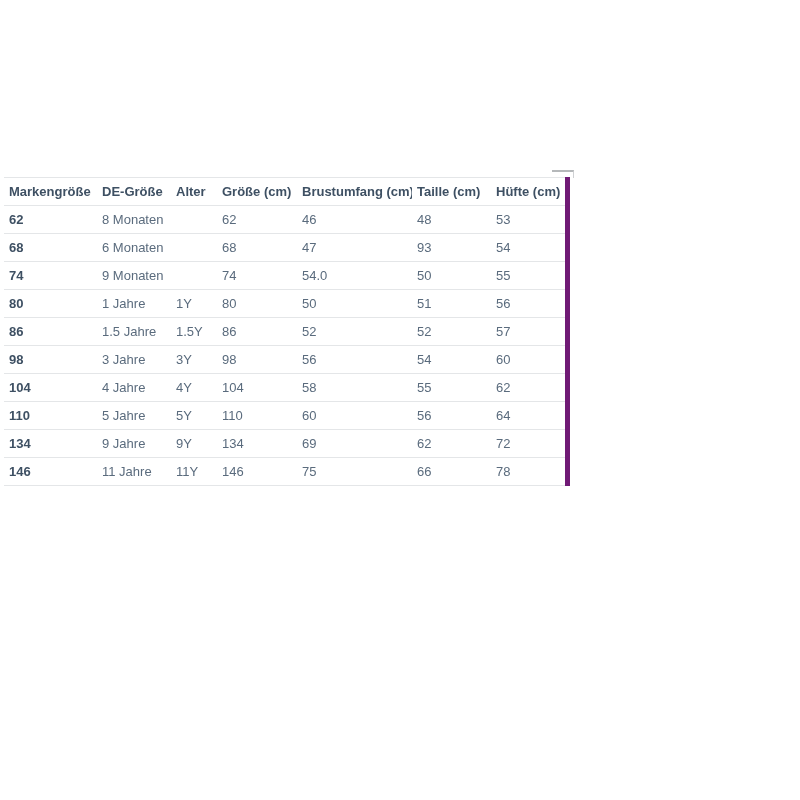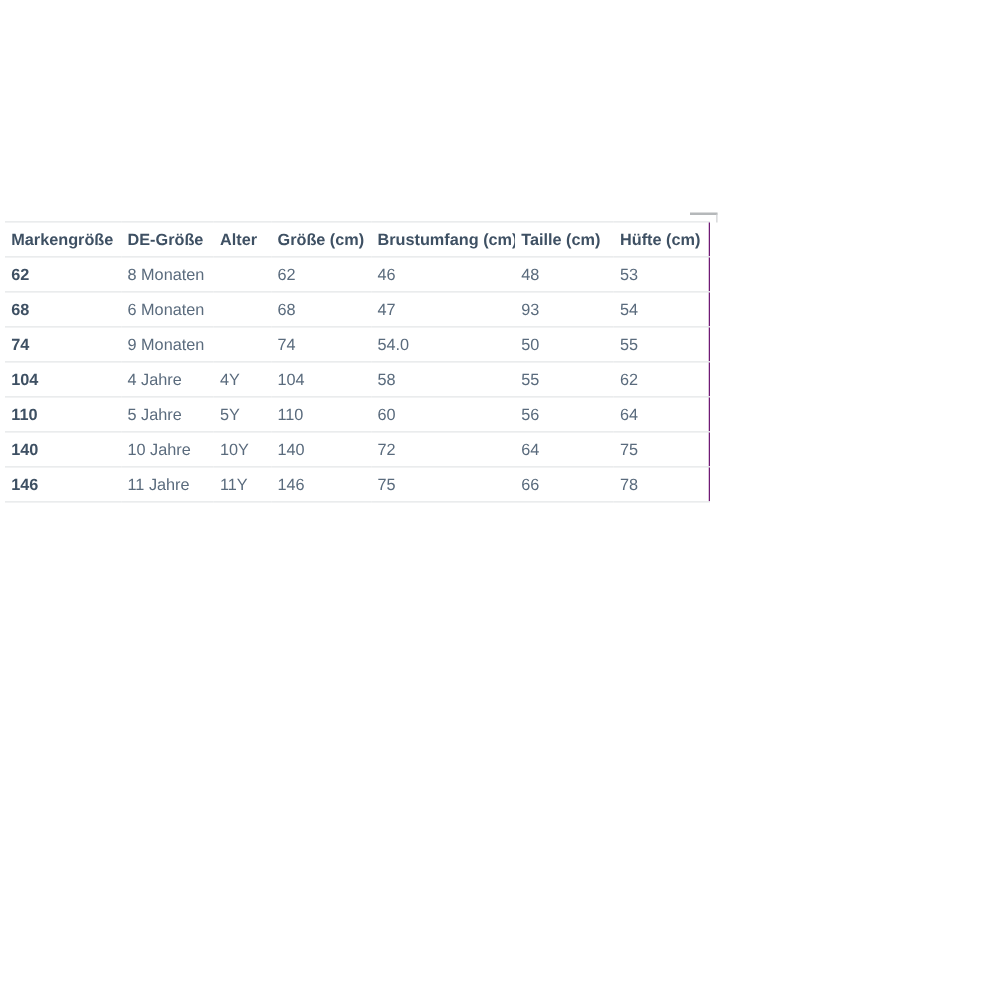--- a/index.html
+++ b/index.html
@@ -24,21 +24,21 @@
     top: 170px;
     width: 21px;
     height: 6px;
     border-top: 2px solid #b5b8ba;
     border-right: 1px solid #cfd1d3;
   }
   table.size-chart {
     border-collapse: collapse;
     table-layout: fixed;
     width: 563px;
-    border-right: 1px solid #701a75;
+    border-right: 5px solid #701a75;
   }
   table.size-chart th,
   table.size-chart td {
     height: 27px;
     padding: 0 4px 0 5px;
     text-align: left;
     vertical-align: middle;
     font-size: 13px;
     white-space: nowrap;
     overflow: hidden;
@@ -107,45 +107,72 @@
         <tr>
           <td class="brand-col">74</td>
           <td>9 Monaten</td>
           <td></td>
           <td>74</td>
           <td>54.0</td>
           <td>50</td>
           <td>55</td>
         </tr>
         <tr>
+          <td class="brand-col">80</td>
+          <td>1 Jahre</td>
+          <td>1Y</td>
+          <td>80</td>
+          <td>50</td>
+          <td>51</td>
+          <td>56</td>
+        </tr>
+        <tr>
+          <td class="brand-col">86</td>
+          <td>1.5 Jahre</td>
+          <td>1.5Y</td>
+          <td>86</td>
+          <td>52</td>
+          <td>52</td>
+          <td>57</td>
+        </tr>
+        <tr>
+          <td class="brand-col">98</td>
+          <td>3 Jahre</td>
+          <td>3Y</td>
+          <td>98</td>
+          <td>56</td>
+          <td>54</td>
+          <td>60</td>
+        </tr>
+        <tr>
           <td class="brand-col">104</td>
           <td>4 Jahre</td>
           <td>4Y</td>
           <td>104</td>
           <td>58</td>
           <td>55</td>
           <td>62</td>
         </tr>
         <tr>
           <td class="brand-col">110</td>
           <td>5 Jahre</td>
           <td>5Y</td>
           <td>110</td>
           <td>60</td>
           <td>56</td>
           <td>64</td>
         </tr>
         <tr>
-          <td class="brand-col">140</td>
-          <td>10 Jahre</td>
-          <td>10Y</td>
-          <td>140</td>
+          <td class="brand-col">134</td>
+          <td>9 Jahre</td>
+          <td>9Y</td>
+          <td>134</td>
+          <td>69</td>
+          <td>62</td>
           <td>72</td>
-          <td>64</td>
-          <td>75</td>
         </tr>
         <tr>
           <td class="brand-col">146</td>
           <td>11 Jahre</td>
           <td>11Y</td>
           <td>146</td>
           <td>75</td>
           <td>66</td>
           <td>78</td>
         </tr>

